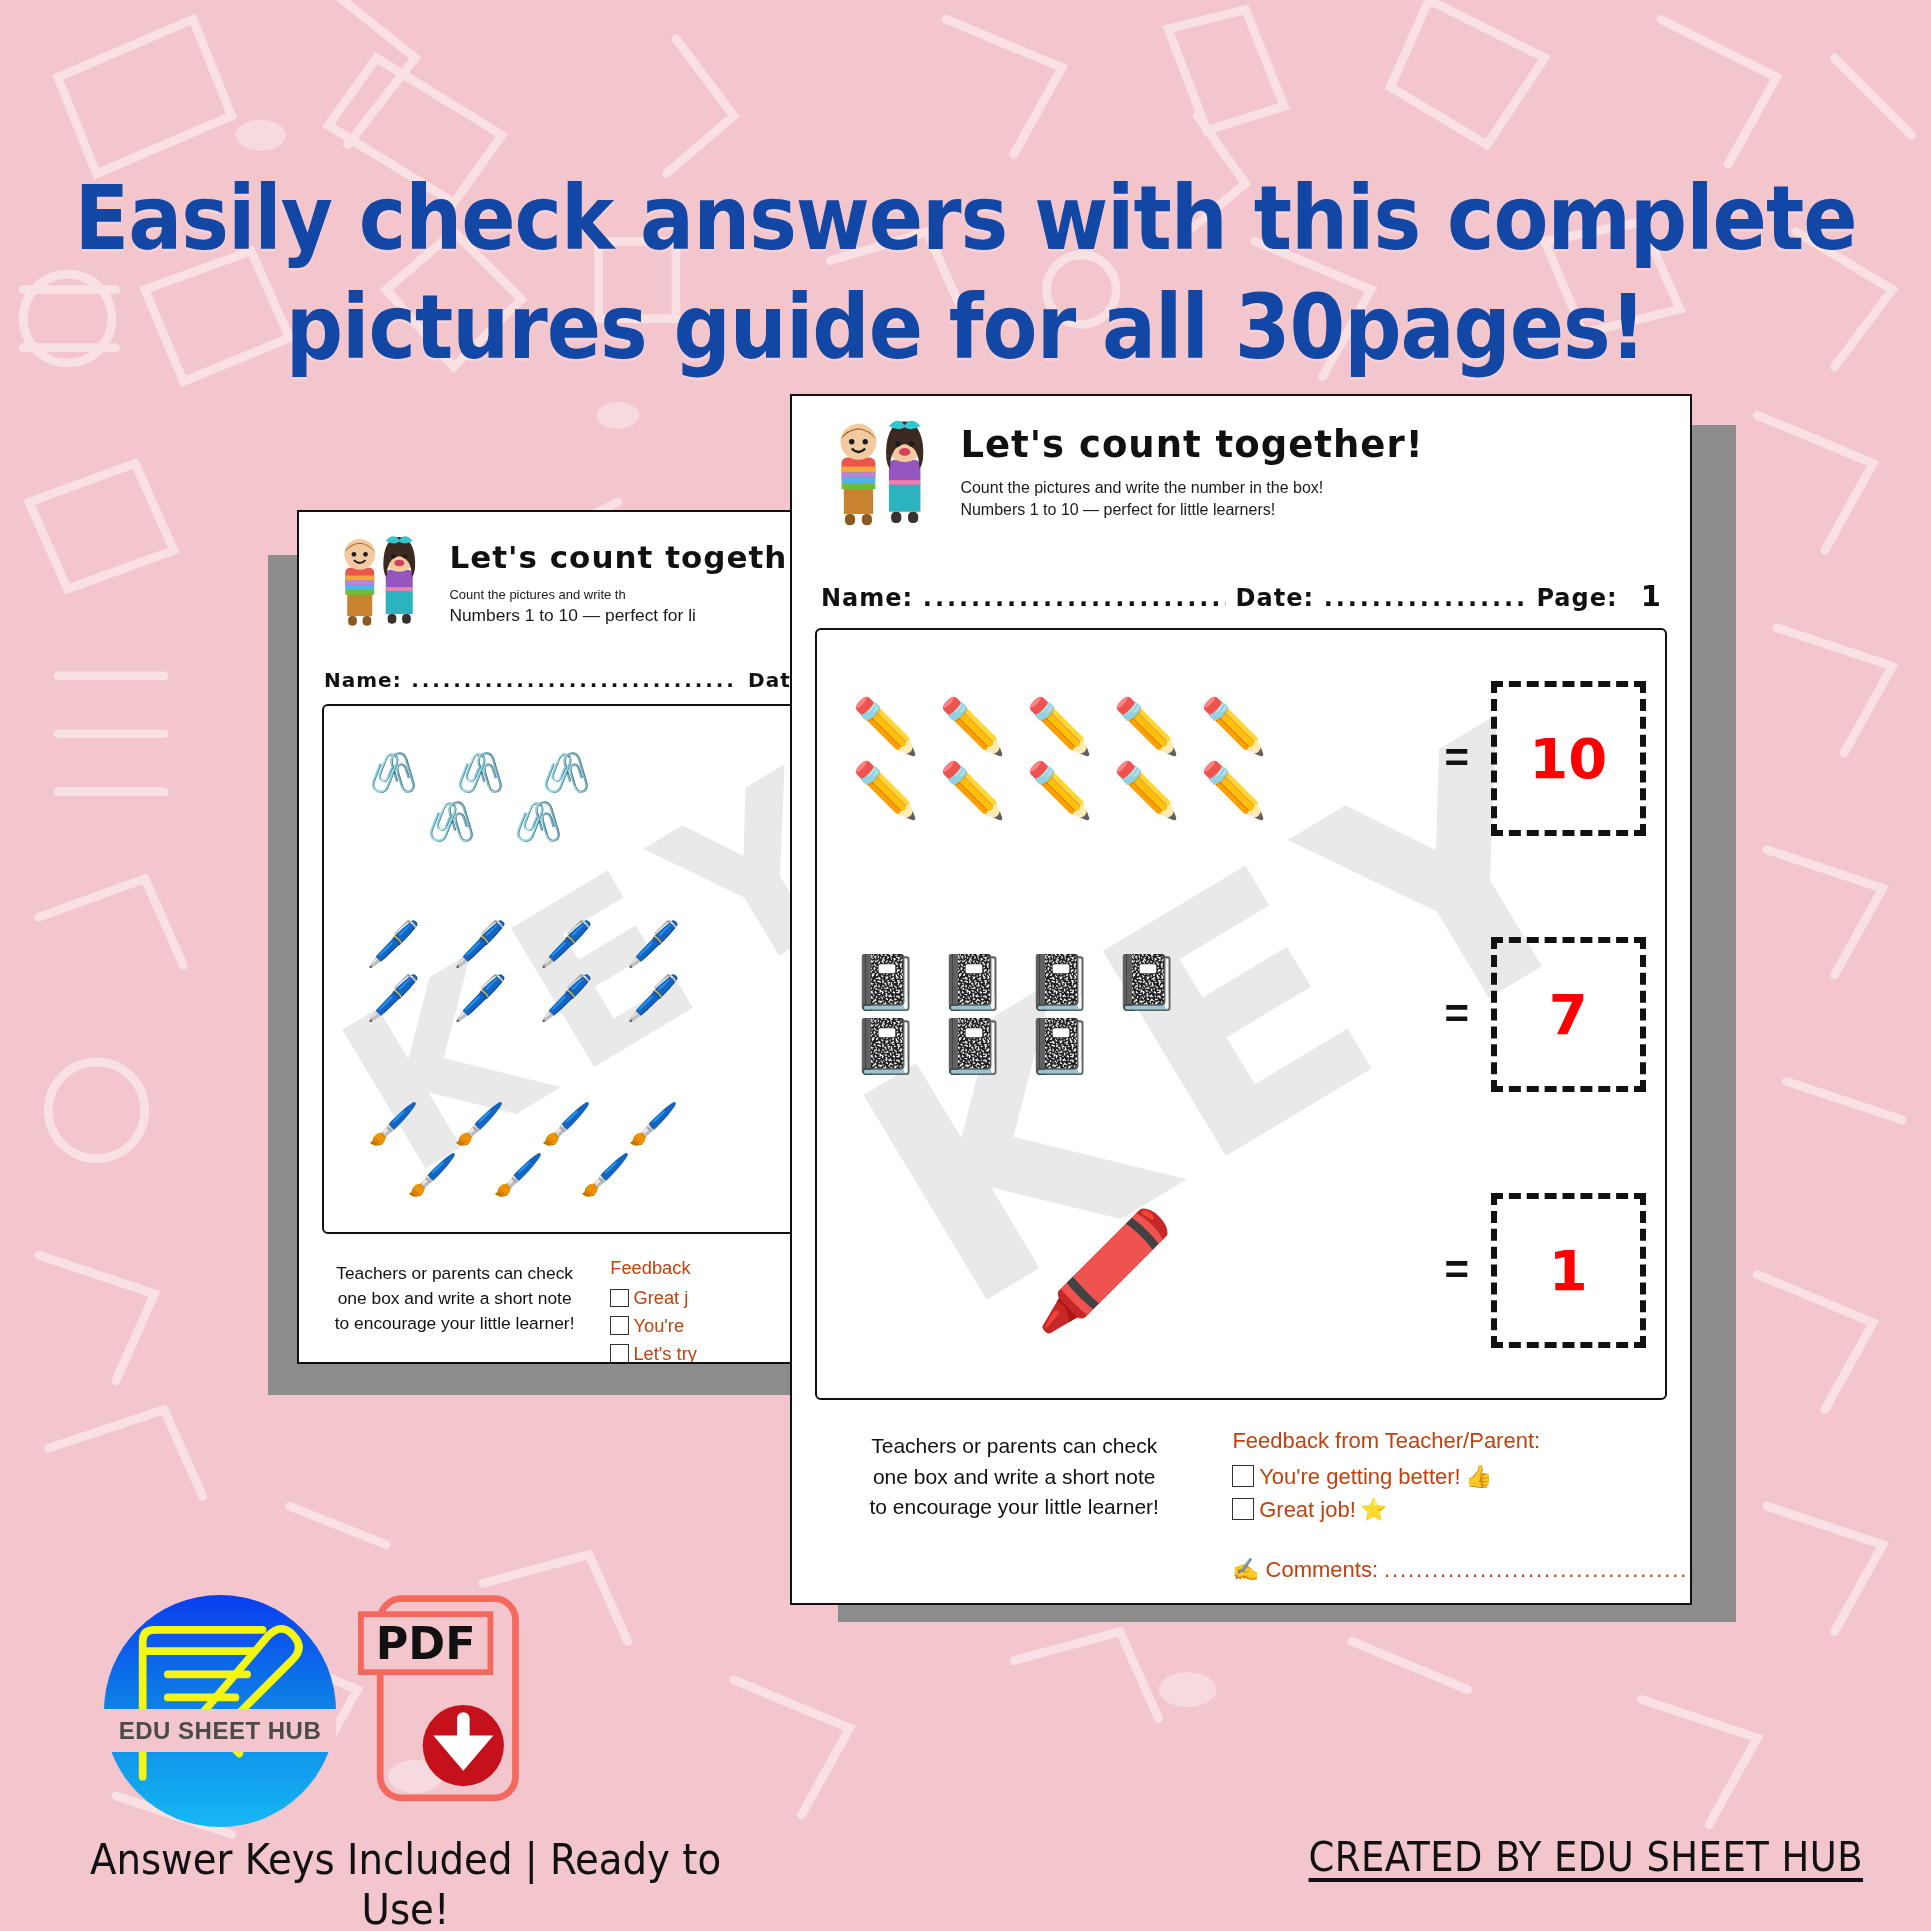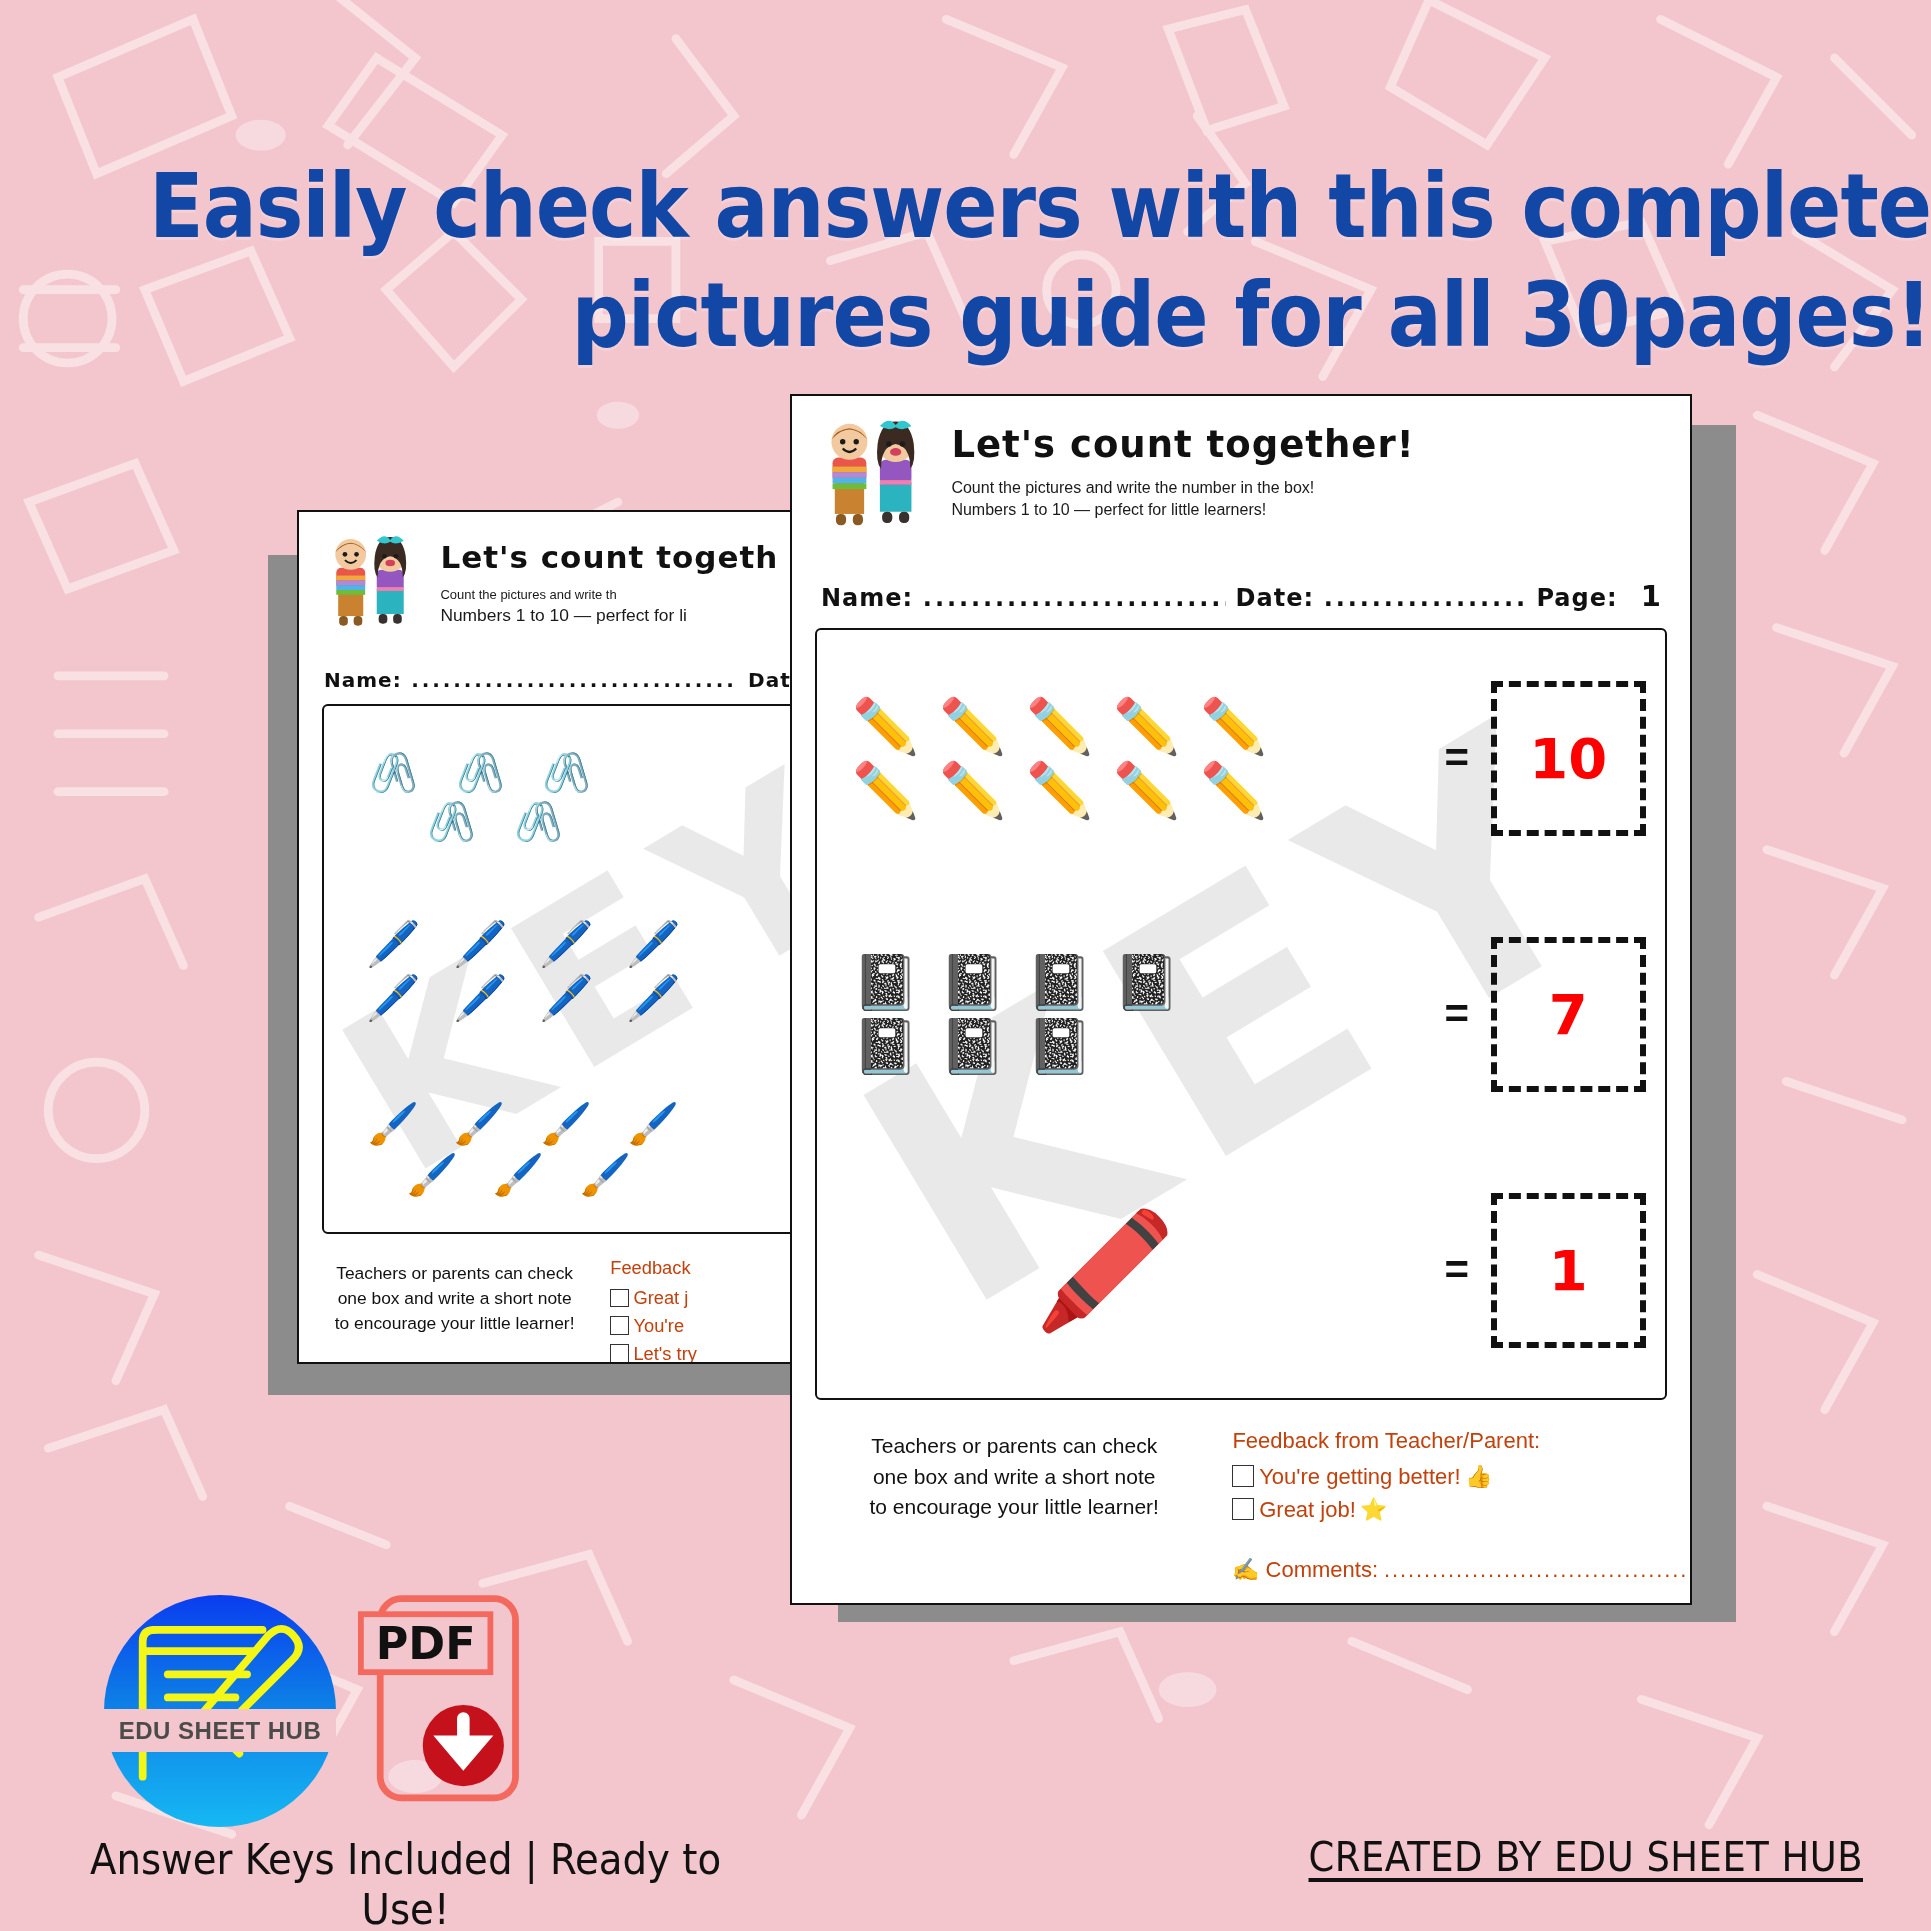--- a/index.html
+++ b/index.html
@@ -8,22 +8,22 @@
     background:#f3c6cd;
     font-family:"Liberation Sans", sans-serif;
   }
 
   
   #bg-doodles{position:absolute;inset:0;z-index:0;}
   #bg-doodles svg{width:100%;height:100%;display:block;}
 
   
   #headline{
-    position:absolute;left:0;top:152px;width:1931px;z-index:5;
-    text-align:right;color:#1347a5;
+    position:absolute;left:0;top:164px;width:1931px;z-index:5;
+    text-align:center;color:#1347a5;
     font-size:89px;line-height:1.22;font-weight:700;
     letter-spacing:-1px;
     font-family:"DejaVu Sans Condensed","Liberation Sans", sans-serif;
     text-shadow:0 2.9px 0 rgba(255,255,255,.18);
   }
   #headline .l2{display:block;}
 
   
   .sheet-shadow{
     position:absolute;background:#8c8c8c;z-index:6;
@@ -36,21 +36,21 @@
   
   #sheet-back-shadow{left:268px;top:555px;width:618px;height:840px;}
   #sheet-back{left:297px;top:510px;width:618px;height:850px;}
 
   
   #sheet-front-shadow{left:838px;top:425px;width:898px;height:1197px;}
   #sheet-front{left:790px;top:394px;width:898px;height:1207px;z-index:9;}
   #sheet-front-shadow{z-index:8;}
 
   
-  .ws-head{display:flex;align-items:flex-start;padding:21px 27px 0 18px;gap:17.4px;}
+  .ws-head{display:flex;align-items:flex-start;padding:21px 27px 0 27px;gap:17.4px;}
   .kids{flex:0 0 auto;}
   .ws-titles{flex:1 1 auto;padding-top:5.8px;}
   .ws-title{
     font-family:"DejaVu Sans","Liberation Sans",sans-serif;
     font-weight:700;font-size:37px;color:#111;letter-spacing:1px;
     margin:0 0 11.6px 0;
   }
   .ws-sub{font-size:16px;color:#1a1a1a;line-height:1.32;margin:0;}
 
   .ws-meta{

